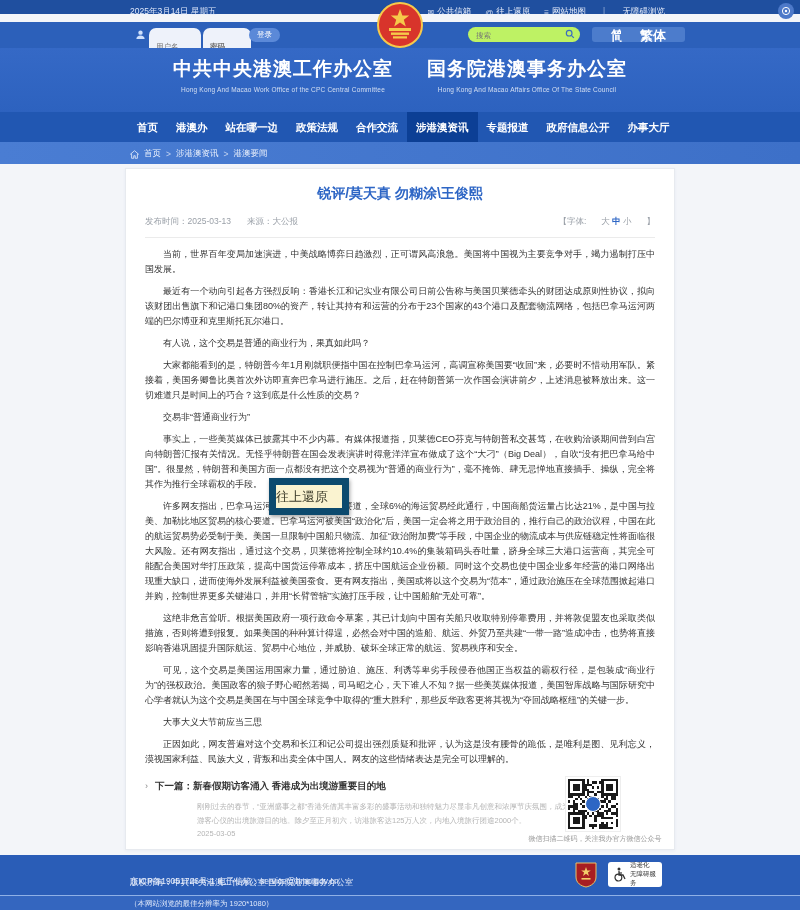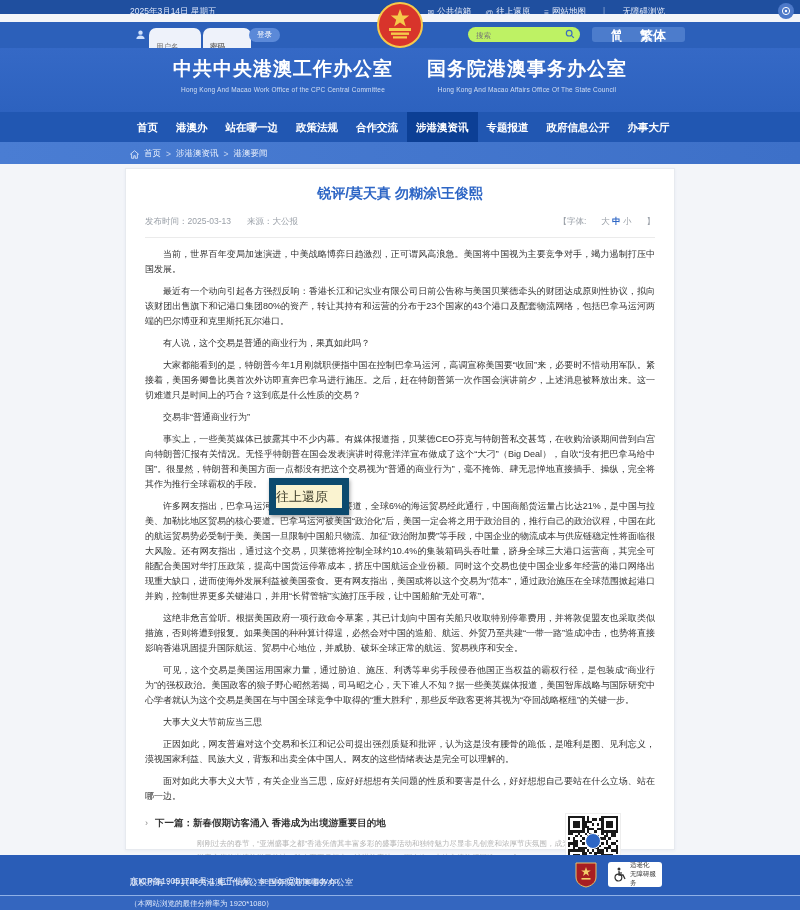--- a/index.html
+++ b/index.html
@@ -215,21 +215,20 @@
       <p>最近有一个动向引起各方强烈反响：香港长江和记实业有限公司日前公告称与美国贝莱德牵头的财团达成原则性协议，拟向该财团出售旗下和记港口集团80%的资产，转让其持有和运营的分布于23个国家的43个港口及配套物流网络，包括巴拿马运河两端的巴尔博亚和克里斯托瓦尔港口。</p>
       <p>有人说，这个交易是普通的商业行为，果真如此吗？</p>
       <p>大家都能看到的是，特朗普今年1月刚就职便指中国在控制巴拿马运河，高调宣称美国要“收回”来，必要时不惜动用军队。紧接着，美国务卿鲁比奥首次外访即直奔巴拿马进行施压。之后，赶在特朗普第一次作国会演讲前夕，上述消息被释放出来。这一切难道只是时间上的巧合？这到底是什么性质的交易？</p>
       <p>交易非“普通商业行为”</p>
       <p>事实上，一些美英媒体已披露其中不少内幕。有媒体报道指，贝莱德CEO芬克与特朗普私交甚笃，在收购洽谈期间曾到白宫向特朗普汇报有关情况。无怪乎特朗普在国会发表演讲时得意洋洋宣布做成了这个“大刁”（Big Deal），自吹“没有把巴拿马给中国”。很显然，特朗普和美国方面一点都没有把这个交易视为“普通的商业行为”，毫不掩饰、肆无忌惮地直接插手、操纵，完全将其作为推行全球霸权的手段。</p>
       <p>许多网友指出，巴拿马运河是全球航运的咽喉要道，全球6%的海运贸易经此通行，中国商船货运量占比达21%，是中国与拉美、加勒比地区贸易的核心要道。巴拿马运河被美国“政治化”后，美国一定会将之用于政治目的，推行自己的政治议程，中国在此的航运贸易势必受制于美。美国一旦限制中国船只物流、加征“政治附加费”等手段，中国企业的物流成本与供应链稳定性将面临很大风险。还有网友指出，通过这个交易，贝莱德将控制全球约10.4%的集装箱码头吞吐量，跻身全球三大港口运营商，其完全可能配合美国对华打压政策，提高中国货运停靠成本，挤压中国航运企业份额。同时这个交易也使中国企业多年经营的港口网络出现重大缺口，进而使海外发展利益被美国蚕食。更有网友指出，美国或将以这个交易为“范本”，通过政治施压在全球范围掀起港口并购，控制世界更多关键港口，并用“长臂管辖”实施打压手段，让中国船舶“无处可靠”。</p>
       <p>这绝非危言耸听。根据美国政府一项行政命令草案，其已计划向中国有关船只收取特别停靠费用，并将敦促盟友也采取类似措施，否则将遭到报复。如果美国的种种算计得逞，必然会对中国的造船、航运、外贸乃至共建“一带一路”造成冲击，也势将直接影响香港巩固提升国际航运、贸易中心地位，并威胁、破坏全球正常的航运、贸易秩序和安全。</p>
       <p>可见，这个交易是美国运用国家力量，通过胁迫、施压、利诱等卑劣手段侵吞他国正当权益的霸权行径，是包装成“商业行为”的强权政治。美国政客的狼子野心昭然若揭，司马昭之心，天下谁人不知？据一些美英媒体报道，美国智库战略与国际研究中心学者就认为这个交易是美国在与中国全球竞争中取得的“重大胜利”，那些反华政客更将其视为“夺回战略枢纽”的关键一步。</p>
       <p>大事大义大节前应当三思</p>
       <p>正因如此，网友普遍对这个交易和长江和记公司提出强烈质疑和批评，认为这是没有腰骨的跪低，是唯利是图、见利忘义，漠视国家利益、民族大义，背叛和出卖全体中国人。网友的这些情绪表达是完全可以理解的。</p>
-      <p>面对如此大事大义大节，有关企业当三思，应好好想想有关问题的性质和要害是什么，好好想想自己要站在什么立场、站在哪一边。</p>
     </div>
 
   <div id="next-sec">
     <div id="next-row">
       <span id="next-arrow">›</span><span>下一篇：</span><span>新春假期访客涌入 香港成为出境游重要目的地</span>
     </div>
     <div id="next-snippet">刚刚过去的春节，“亚洲盛事之都”香港凭借其丰富多彩的盛事活动和独特魅力尽显非凡创意和浓厚节庆氛围，成为众多游客心仪的出境旅游目的地。除夕至正月初六，访港旅客达125万人次，内地入境旅行团逾2000个。</div>
     <div id="next-date">2025-03-05</div>
     <div id="qr-box">
       <div id="qr-grid">

